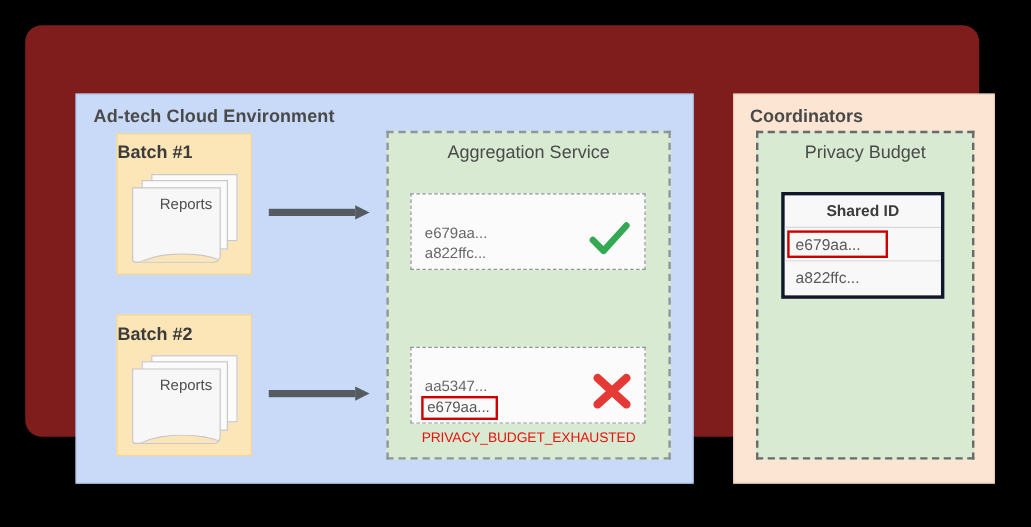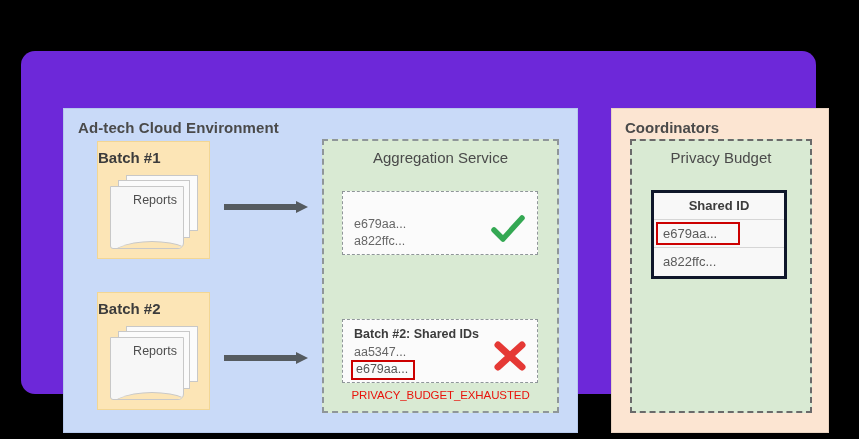--- a/index.html
+++ b/index.html
@@ -20,23 +20,22 @@
     height: 439px;
   }
 
   
   .card {
     position: absolute;
     left: 21px;
     top: 21px;
     width: 795px;
     height: 343px;
-    background: #6d28d9;
+    background: #7f1d1d;
     border-radius: 14px;
-    margin-top: 30px;
   }
 
   
   .panel-blue {
     position: absolute;
     left: 42px;
     top: 57px;
     width: 515px;
     height: 325px;
     background: #c9daf8;
@@ -342,21 +341,20 @@
 
       <div class="id-box id-box-1">
         <div class="id-line l1">e679aa...</div>
         <div class="id-line l2">a822ffc...</div>
         <svg class="check-mark" viewBox="0 0 34 30">
           <path d="M3 16 L12 25 L31 4" fill="none" stroke="#34a853" stroke-width="5.5" stroke-linecap="round" stroke-linejoin="round"></path>
         </svg>
       </div>
 
       <div class="id-box id-box-2">
-        <div class="id-box-title">Batch #2: Shared IDs</div>
         <div class="id-line l1">aa5347...</div>
         <div class="id-line highlight">e679aa...</div>
         <svg class="x-mark" viewBox="0 0 34 32">
           <path d="M5 5 L29 27 M29 5 L5 27" fill="none" stroke="#e53935" stroke-width="7" stroke-linecap="round"></path>
         </svg>
       </div>
 
       <div class="error-text">PRIVACY_BUDGET_EXHAUSTED</div>
     </div>
 

